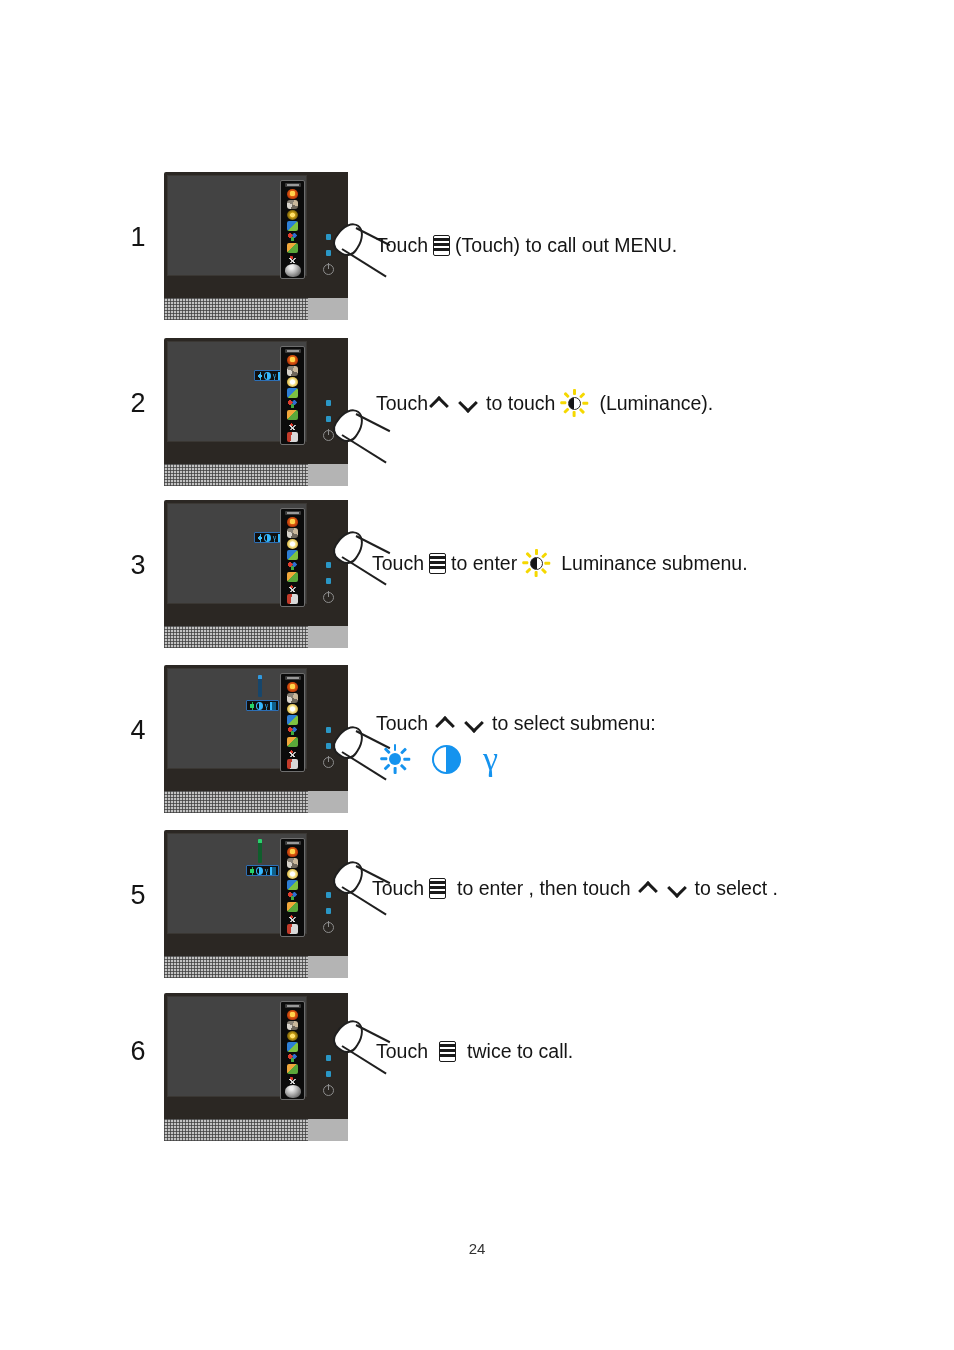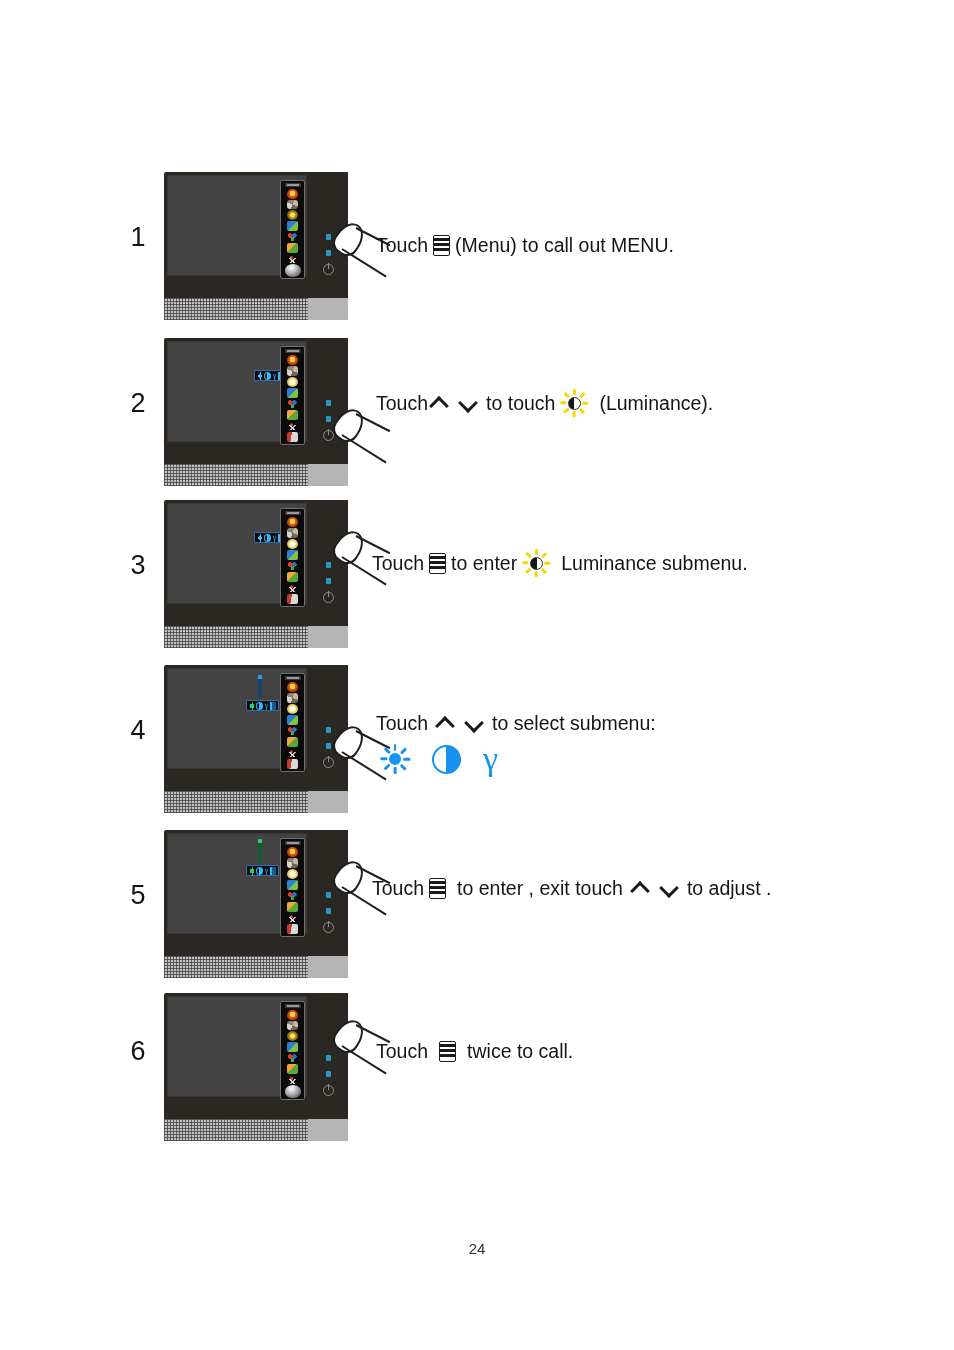--- a/index.html
+++ b/index.html
@@ -483,21 +483,21 @@
 
     <div class="hand" style="left:330px; top:48px">
       <div class="hand-tip"></div>
       <div class="hand-line1"></div>
       <div class="hand-line2"></div>
     </div>
 
     <div class="instr" style="top:61px">
       <span class="txt">Touch</span>
       <span class="menu-glyph"></span>
-      <span class="txt">(Menu) to  call out MENU.</span>
+      <span class="txt">(Touch) to  call out MENU.</span>
     </div>
   </div>
 
   <div class="step" style="top:338px">
     <div class="step-number" style="top:52px">2</div>
 
     <div class="monitor" style="top:0px">
       <div class="mon-body">
         <div class="mon-screen">
 
@@ -741,27 +741,27 @@
     <div class="hand" style="left:330px; top:28px">
       <div class="hand-tip"></div>
       <div class="hand-line1"></div>
       <div class="hand-line2"></div>
     </div>
 
     <div class="instr" style="left:372px; top:46px">
       <span class="txt">Touch</span>
       <span class="menu-glyph"></span>
       <span class="sp"></span>
-      <span class="txt">to enter ,  exit touch</span>
+      <span class="txt">to enter ,  then touch</span>
       <span class="sp"></span>
       <span class="chev up"></span>
       <span class="sp"></span>
       <span class="chev down"></span>
       <span class="sp"></span>
-      <span class="txt">to  adjust .</span>
+      <span class="txt">to  select .</span>
     </div>
   </div>
 
   <div class="step" style="top:993px">
     <div class="step-number" style="top:45px">6</div>
 
     <div class="monitor" style="top:0px">
       <div class="mon-body">
         <div class="mon-screen">
           <div class="osd-strip">

